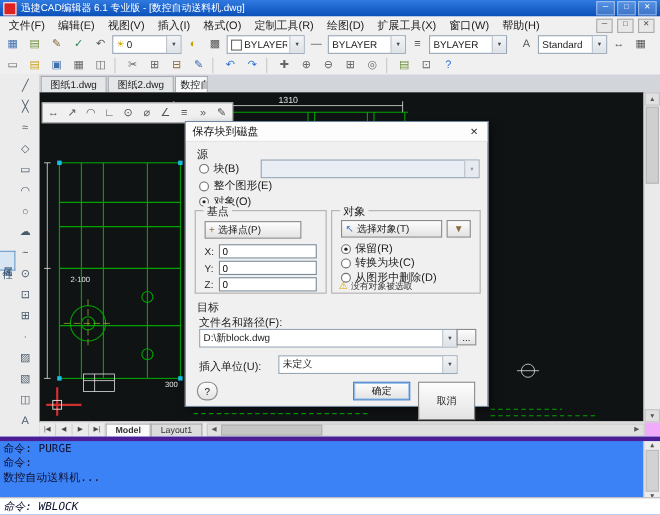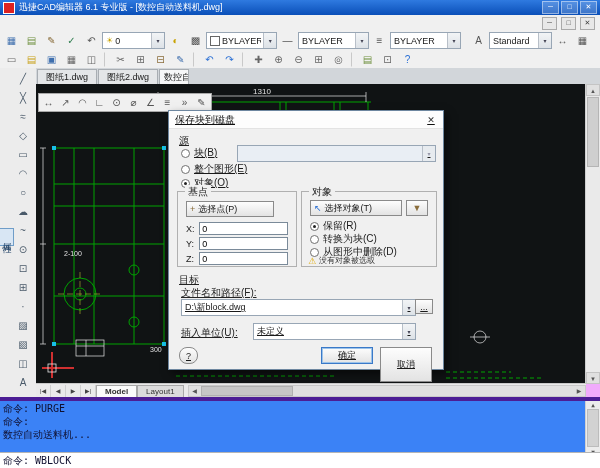--- a/index.html
+++ b/index.html
@@ -87,21 +87,21 @@
   .mtab.active{background:#fbfbfb;font-weight:bold;}
   .hscroll{flex:1;height:12px;margin-left:4px;background:#e0e0e0;border:1px solid #c9c9c9;
     display:flex;align-items:center;box-sizing:border-box;}
   .harrow{width:12px;text-align:center;font-size:6px;color:#555;}
   .harrow.right{margin-left:auto;}
   .hthumb{width:90px;height:8px;background:#c6c6c6;border:1px solid #b0b0b0;}
 
   
   .dialog{position:absolute;left:168px;top:110px;width:274px;height:258px;background:#f0f0f0;
     border:1px solid #6e87a0;box-shadow:3px 4px 8px rgba(0,0,0,.5);z-index:10;font-size:10px;}
-  .dialog>*{position:absolute;text-decoration:underline;}
+  .dialog>*{position:absolute;}
   .dlg-title{left:0;top:0;right:0;height:17px;background:#fdfdfd;border-bottom:1px solid #e3e3e3;
     display:flex;align-items:center;padding-left:6px;font-size:10px;color:#111;}
   .dlg-close{margin-left:auto;width:24px;height:16px;text-align:center;line-height:16px;font-size:9px;color:#333;}
   .lbl{font-size:10px;color:#222;white-space:nowrap;}
   .rrow{display:flex;align-items:center;gap:4px;height:12px;}
   .radio{width:9px;height:9px;border-radius:50%;border:1px solid #707070;background:#fff;
     box-sizing:border-box;flex:0 0 auto;position:relative;}
   .radio.sel::after{content:"";position:absolute;left:2px;top:2px;width:3px;height:3px;
     border-radius:50%;background:#222;}
   .rlabel{font-size:10px;white-space:nowrap;}
@@ -126,38 +126,51 @@
   
   .cmd{position:absolute;left:0;right:0;top:397px;bottom:0;background:#3b82f6;border-top:4px solid #4c1d95;
     font-family:"DejaVu Sans Mono","Liberation Mono",monospace;font-size:10px;color:#101030;}
   .cmd-hist{position:absolute;left:3px;top:1px;right:16px;height:52px;line-height:13px;overflow:hidden;}
   .cmd-line{white-space:nowrap;}
   .cmd-vscroll{position:absolute;right:0;top:0;width:14px;height:54px;background:#ececec;
     border-left:1px solid #d0d0d0;display:flex;flex-direction:column;align-items:center;
     justify-content:space-between;font-size:6px;color:#555;}
   .cthumb{width:10px;flex:1;margin:1px 0;background:#d2d2d2;border:1px solid #bcbcbc;}
   .cmd-input{position:absolute;left:0;right:0;bottom:0;height:15px;border-top:1px solid #b5b5b5;
-    display:flex;align-items:center;padding-left:3px;background:#fff;}
+    display:flex;align-items:center;padding-left:3px;background:#fff;font-style:italic;}
 </style>
 </head>
 <body>
 
 <div id="app">
 
   <div class="titlebar">
     <span class="logo"></span>
     <span class="title-text">迅捷CAD编辑器 6.1 专业版 - [数控自动送料机.dwg]</span>
     <div class="win-btns">
       <span class="win-btn">─</span>
       <span class="win-btn">□</span>
       <span class="win-btn">✕</span>
     </div>
   </div>
 
   <div class="menubar">
+    <div class="menu-items">
+
+    <span class="menu-item">文件(F)</span>
+        <span class="menu-item">编辑(E)</span>
+        <span class="menu-item">视图(V)</span>
+        <span class="menu-item">插入(I)</span>
+        <span class="menu-item">格式(O)</span>
+        <span class="menu-item">定制工具(R)</span>
+        <span class="menu-item">绘图(D)</span>
+        <span class="menu-item">扩展工具(X)</span>
+        <span class="menu-item">窗口(W)</span>
+        <span class="menu-item">帮助(H)</span>
+      </div>
     <div class="doc-controls">
 
     <span class="doc-btn">─</span>
         <span class="doc-btn">□</span>
         <span class="doc-btn">✕</span>
       </div>
   </div>
 
   <div class="tb tb1">
     <div class="iconlist">

